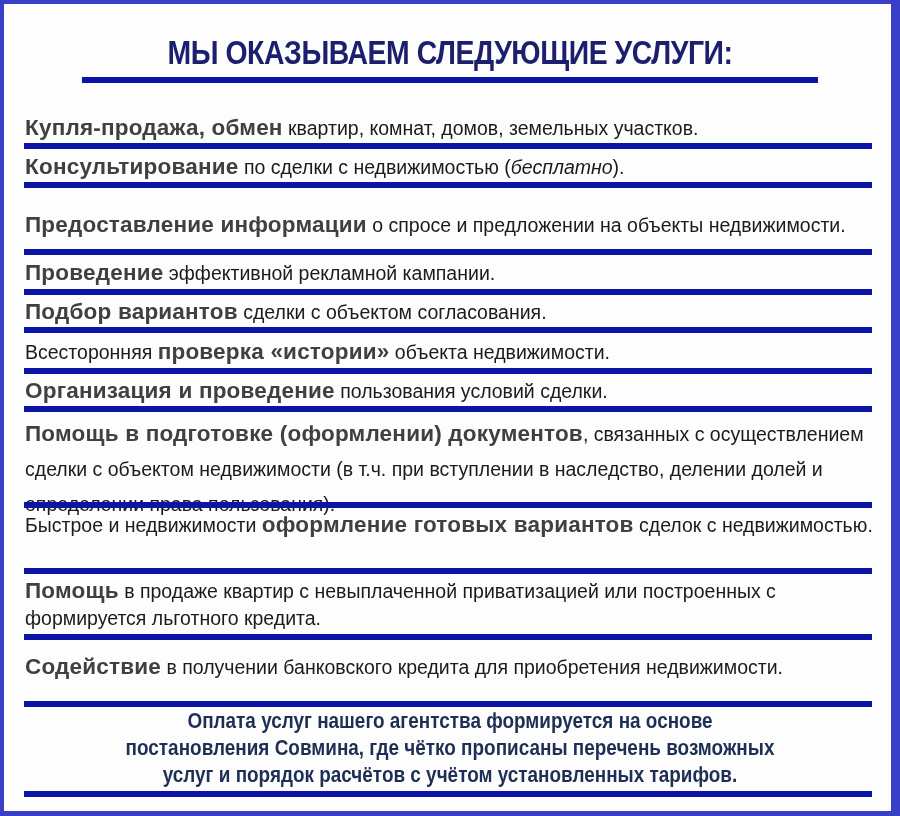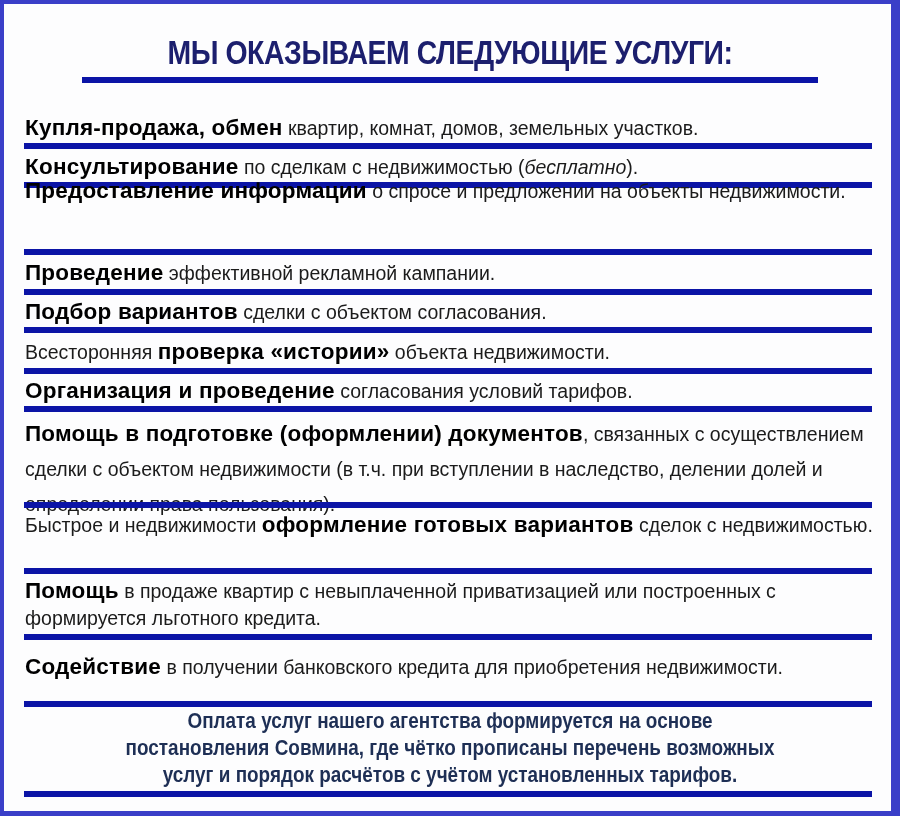--- a/index.html
+++ b/index.html
@@ -1,66 +1,66 @@
 <!DOCTYPE html>
 <html><head>
 <meta charset="utf-8">
 <style>
   html,body{margin:0;padding:0;}
   body{width:900px;height:816px;background:#fff;position:relative;overflow:hidden;font-family:"Liberation Sans",sans-serif;}
   .frame{position:absolute;left:0;top:0;width:900px;height:816px;box-sizing:border-box;border:4px solid #3a3fc8;border-right-width:9px;border-bottom-width:5px;background:#fdfdfe;}
   .title{position:absolute;left:0;width:900px;top:34px;text-align:center;font-family:"Liberation Sans",sans-serif;font-weight:bold;font-size:33px;color:#1c1f6e;letter-spacing:-0.5px;transform:scaleX(0.86);transform-origin:center;}
   .title-rule{position:absolute;left:82px;width:736px;top:77px;height:6px;background:#0b14a6;}
   .item{position:absolute;left:25px;width:850px;color:#1b1b1b;font-size:19.5px;line-height:27px;}
-  .item .b{font-weight:bold;color:#000000;font-size:22.5px;letter-spacing:0.2px;}
+  .item .b{font-weight:bold;color:#404040;font-size:22.5px;letter-spacing:0.2px;}
   .item .i{font-style:italic;}
   .rule{position:absolute;left:24px;width:848px;height:6px;background:#0b14a6;}
   .footer{position:absolute;left:0;width:900px;top:708px;text-align:center;font-weight:bold;color:#1e2f55;font-size:21.5px;line-height:27px;}
   .footer div{transform:scaleX(0.88);transform-origin:center;}
 </style>
 </head>
 <body>
 
 <div class="frame"></div>
 
 <div class="title">МЫ ОКАЗЫВАЕМ СЛЕДУЮЩИЕ УСЛУГИ:</div>
 <div class="title-rule"></div>
 
 <div class="item" style="top:114px">
   <span></span><span class="b">Купля-продажа, обмен</span><span> квартир, комнат, домов, земельных участков.</span>
 </div>
 <div class="rule" style="top:143px"></div>
 
 <div class="item" style="top:153px">
-  <span class="b">Консультирование</span><span> по сделкам с недвижимостью (</span><span class="i">бесплатно</span><span>).</span>
+  <span class="b">Консультирование</span><span> по сделки с недвижимостью (</span><span class="i">бесплатно</span><span>).</span>
 </div>
 <div class="rule" style="top:182px"></div>
 
-<div class="item" style="top:177px">
+<div class="item" style="top:211px">
   <span class="b">Предоставление информации</span><span> о спросе и предложении на объекты недвижимости.</span>
 </div>
 <div class="rule" style="top:249px"></div>
 
 <div class="item" style="top:259px">
   <span class="b">Проведение</span><span> эффективной рекламной кампании.</span>
 </div>
 <div class="rule" style="top:289px"></div>
 
 <div class="item" style="top:298px">
   <span class="b">Подбор вариантов</span><span> сделки с объектом согласования.</span>
 </div>
 <div class="rule" style="top:327px"></div>
 
 <div class="item" style="top:338px">
   <span>Всесторонняя </span><span class="b">проверка «истории»</span><span> объекта недвижимости.</span>
 </div>
 <div class="rule" style="top:368px"></div>
 
 <div class="item" style="top:377px">
-  <span class="b">Организация и проведение</span><span> согласования условий тарифов.</span>
+  <span class="b">Организация и проведение</span><span> пользования условий сделки.</span>
 </div>
 <div class="rule" style="top:406px"></div>
 
 <div class="item" style="top:416px;line-height:35px">
   <span class="b">Помощь в подготовке (оформлении) документов</span><span>, связанных с осуществлением сделки с объектом недвижимости (в т.ч. при вступлении в наследство, делении долей и определении права пользования).</span>
 </div>
 <div class="rule" style="top:502px"></div>
 
 <div class="item" style="top:511px">
   <span>Быстрое и недвижимости </span><span class="b">оформление готовых вариантов</span><span> сделок с недвижимостью.</span>

